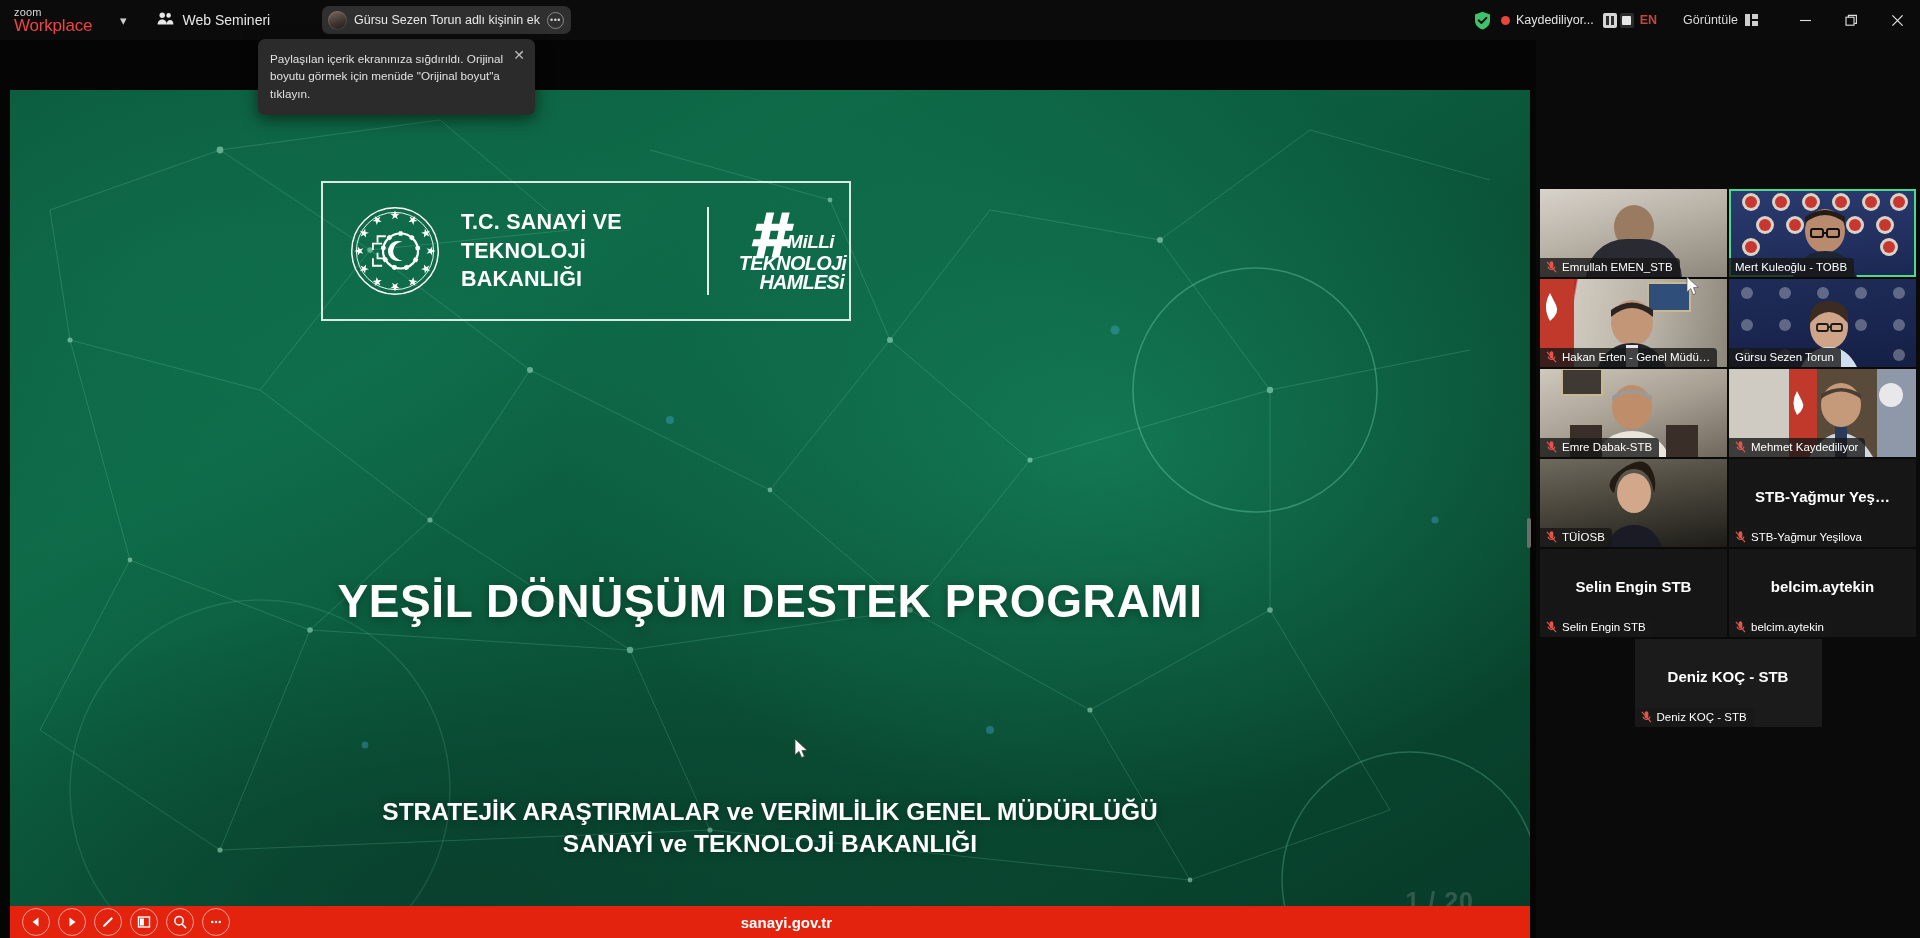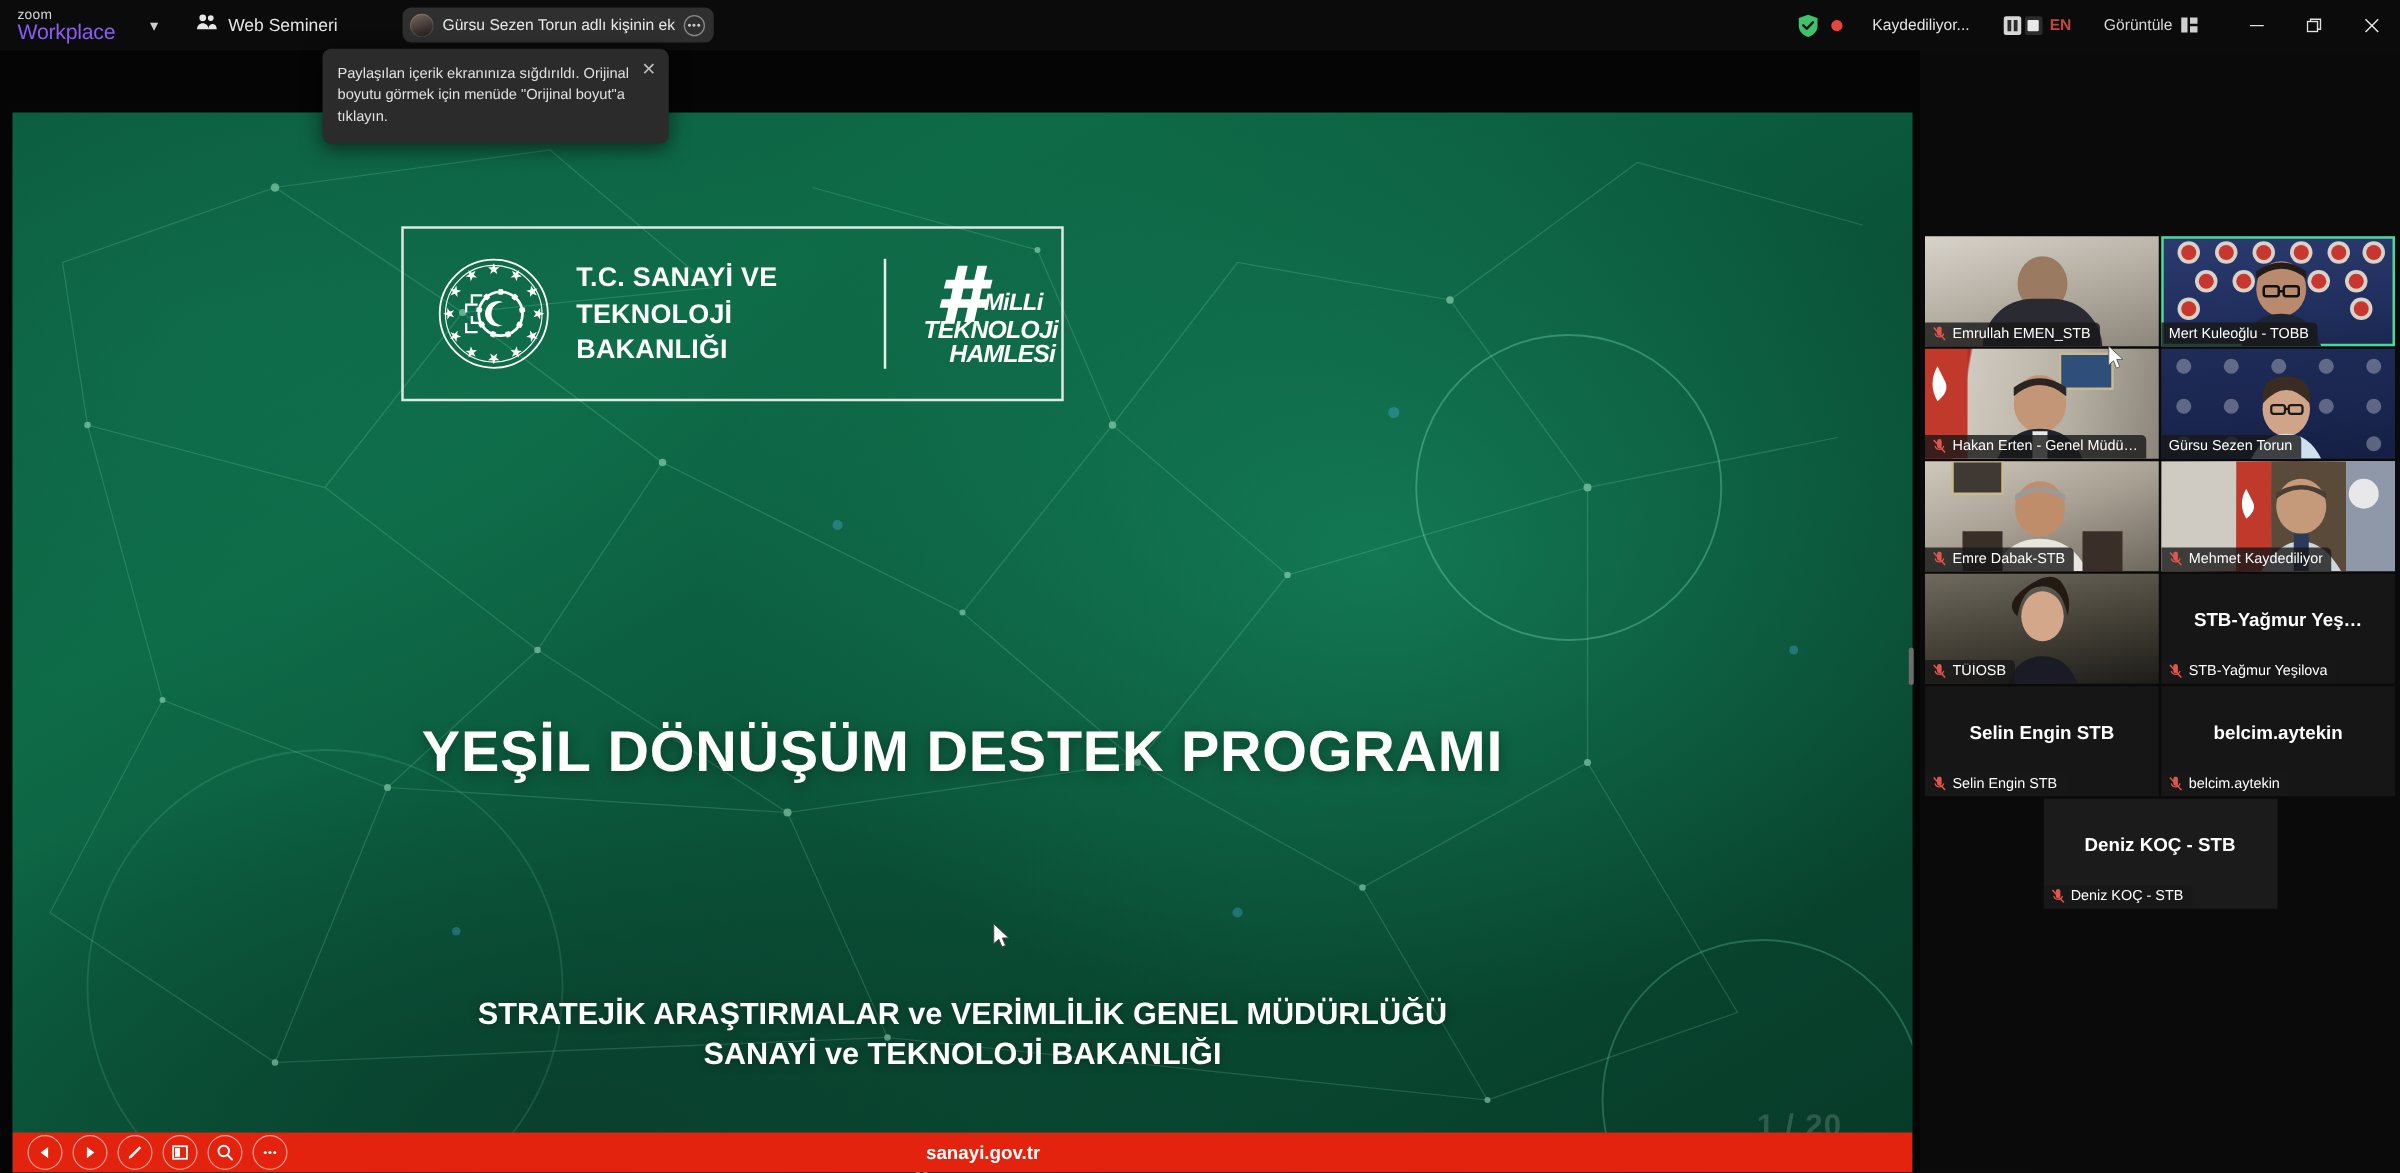--- a/index.html
+++ b/index.html
@@ -11,40 +11,40 @@
     -webkit-font-smoothing:antialiased;
   }
 
   
   #titlebar{
     position:absolute; left:0; top:0; width:1920px; height:40px;
     background:#0b0b0b; display:flex; align-items:center;
   }
   .zoom-logo{ margin-left:14px; width:86px; line-height:1; user-select:none;}
   .zoom-logo .zl1{ font-size:11px; color:#d8d8d8; letter-spacing:.2px; display:block;}
-  .zoom-logo .zl2{ font-size:17px; color:#8b5cf6; display:block; margin-top:-1px; letter-spacing:-.2px;}
+  .zoom-logo .zl2{ font-size:17px; color:#ef4444; display:block; margin-top:-1px; letter-spacing:-.2px;}
   .chev{ margin-left:20px; color:#cfcfcf; font-size:13px; cursor:pointer;}
   .tab-ws{ display:flex; align-items:center; margin-left:30px; gap:9px; cursor:pointer;}
   .tab-ws .lbl{ font-size:14px; color:#e6e6e6;}
   .tab-share{
     position:absolute; left:322px; top:6px; height:28px;
     background:#2f2f2f; border-radius:7px; display:flex; align-items:center;
     padding:0 7px 0 6px; gap:7px; cursor:pointer;
   }
   .tab-share .av{ width:19px; height:19px; border-radius:50%;
     background:linear-gradient(160deg,#7d6b5f 0%,#3d3330 60%,#241d1b 100%); flex:none;
     box-shadow:inset 0 0 0 1px rgba(255,255,255,.12);}
   .tab-share .txt{ font-size:12.5px; color:#e8e8e8; white-space:nowrap;}
   .tab-share .dots{
     width:17px;height:17px;border-radius:50%;border:1px solid #8a8a8a;
     display:flex;align-items:center;justify-content:center;color:#cfcfcf;font-size:9px;letter-spacing:.5px;
   }
   .tb-right{ position:absolute; right:0; top:0; height:40px; display:flex; align-items:center; }
   .shield{ width:17px; height:19px; margin-right:10px; }
-  .rec-wrap{ display:flex; align-items:center; gap:24px; cursor:pointer;}
+  .rec-wrap{ display:flex; align-items:center; gap:6px; cursor:pointer;}
   .rec-dot{ width:9px;height:9px;border-radius:50%;background:#e8453c;}
   .rec-txt{ font-size:12.5px; color:#e3e3e3;}
   .rec-btns{ display:flex; gap:3px; margin-left:3px;}
   .rec-pause{ width:14px;height:15px;background:#d6d6d6;border-radius:2px;position:relative;}
   .rec-pause:before,.rec-pause:after{content:"";position:absolute;top:3px;width:3px;height:9px;background:#2b2b2b;}
   .rec-pause:before{left:3px;} .rec-pause:after{right:3px;}
   .rec-stop{ width:14px;height:15px;background:#2b2b2b;border-radius:2px;display:flex;align-items:center;justify-content:center;}
   .rec-stop i{ width:9px;height:9px;background:#e8e8e8;border-radius:1px;display:block;}
   .lang{ font-size:12.5px; color:#c4453c; margin-left:6px; cursor:pointer; font-weight:bold;}
   .viewbtn{ display:flex;align-items:center;gap:7px;margin-left:26px;cursor:pointer;}

